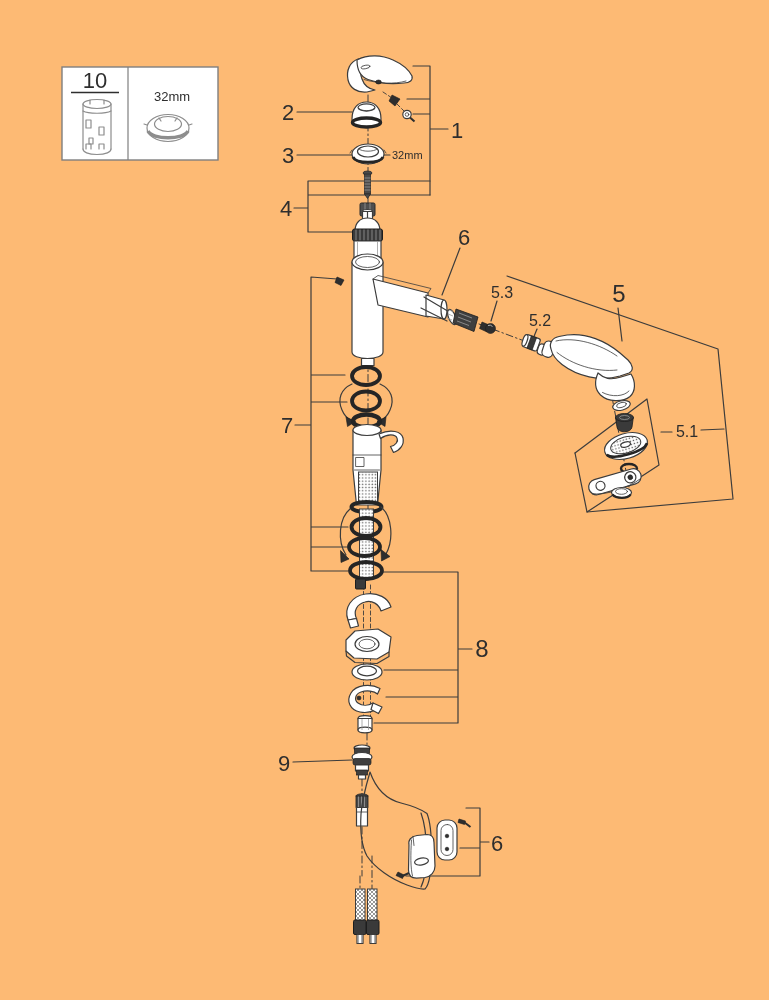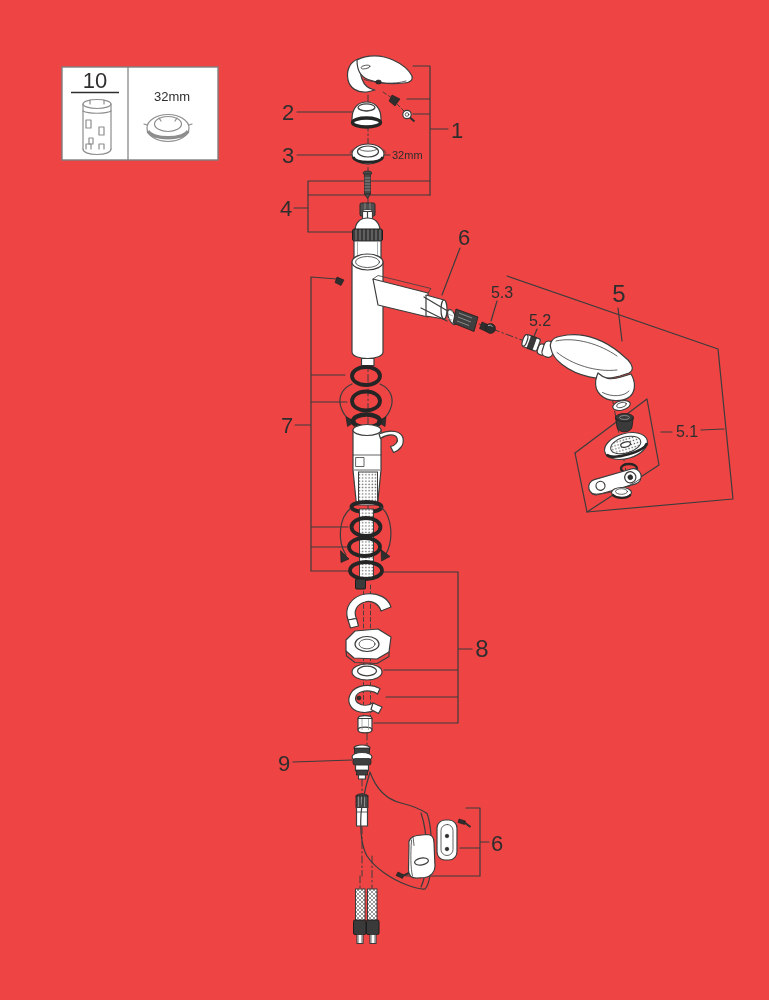--- a/index.html
+++ b/index.html
@@ -1,16 +1,16 @@
 <!DOCTYPE html>
 <html><head>
 <meta charset="utf-8">
 <style>
   html,body{margin:0;padding:0;background:#ffffff;}
-  .page{position:relative;width:769px;height:1000px;background:#ef4444;overflow:hidden;
+  .page{position:relative;width:769px;height:1000px;background:#fdba74;overflow:hidden;
         font-family:"Liberation Sans",sans-serif;}
   svg{display:block}
   .s{fill:none;stroke:#3c3c3c;stroke-width:1.2;stroke-linecap:round;stroke-linejoin:round}
   .thin{stroke-width:.8}
   .w{fill:#ffffff;stroke:#3c3c3c;stroke-width:1.2;stroke-linejoin:round}
   .d{fill:#2e2e2e;stroke:#1d1d1d;stroke-width:.6}
   .dk{fill:#3f3f3f;stroke:#1d1d1d;stroke-width:.8}
   .o{fill:none;stroke:#252525;stroke-width:3.8}
   .o2{fill:none;stroke:#252525;stroke-width:2.4}
   .gs{fill:none;stroke:#8d8d8d;stroke-width:1.2;stroke-linecap:round;stroke-linejoin:round}

